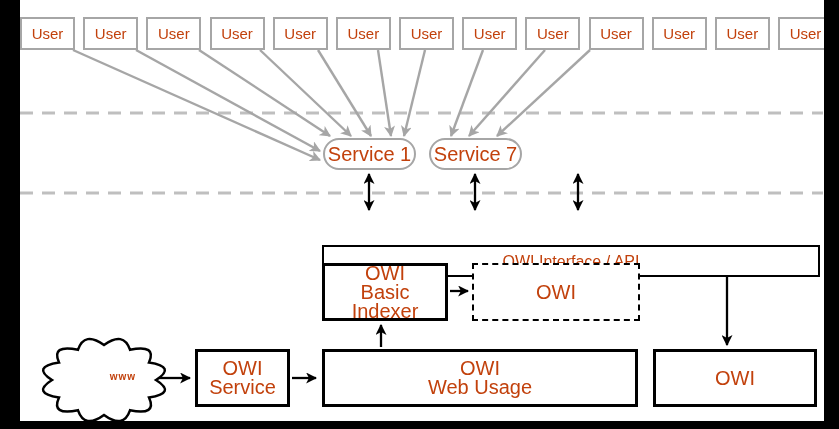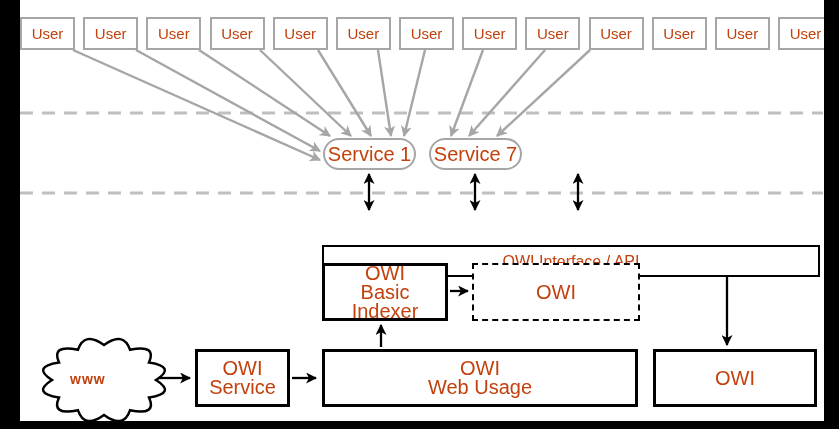--- a/index.html
+++ b/index.html
@@ -20,22 +20,22 @@
   .user-box{top:17px;width:55px;height:33px;font-size:15px;}
   .service-box{top:138px;width:93px;height:32px;font-size:20px;border-radius:16px;}
   .two-line{font-size:20px;}
   #interface-box{left:322px;top:213px;width:498px;height:32px;font-size:16px;}
   #basic-box{left:322px;top:263px;width:126px;height:58px;}
   #advanced-box{left:472px;top:263px;width:168px;height:58px;}
   #crawler-box{left:195px;top:349px;width:95px;height:58px;}
   #webindex-box{left:322px;top:349px;width:316px;height:58px;}
   #usage-box{left:653px;top:349px;width:164px;height:58px;}
   #cloud-label{
-    position:absolute;left:70px;top:371px;width:66px;z-index:3;text-align:left;
-    font-size:14px;font-weight:bold;letter-spacing:1px;
+    position:absolute;left:70px;top:371px;width:66px;z-index:3;text-align:right;
+    font-size:10px;font-weight:bold;letter-spacing:1px;
   }
   .bezel{position:absolute;background:#000;z-index:6;}
   #bezel-left{left:0;top:0;width:20px;height:429px;}
   #bezel-right{left:824px;top:0;width:15px;height:429px;}
   #bezel-bottom{left:0;top:421px;width:839px;height:8px;}
 </style>
 </head>
 <body>
 
 <div id="stage">

